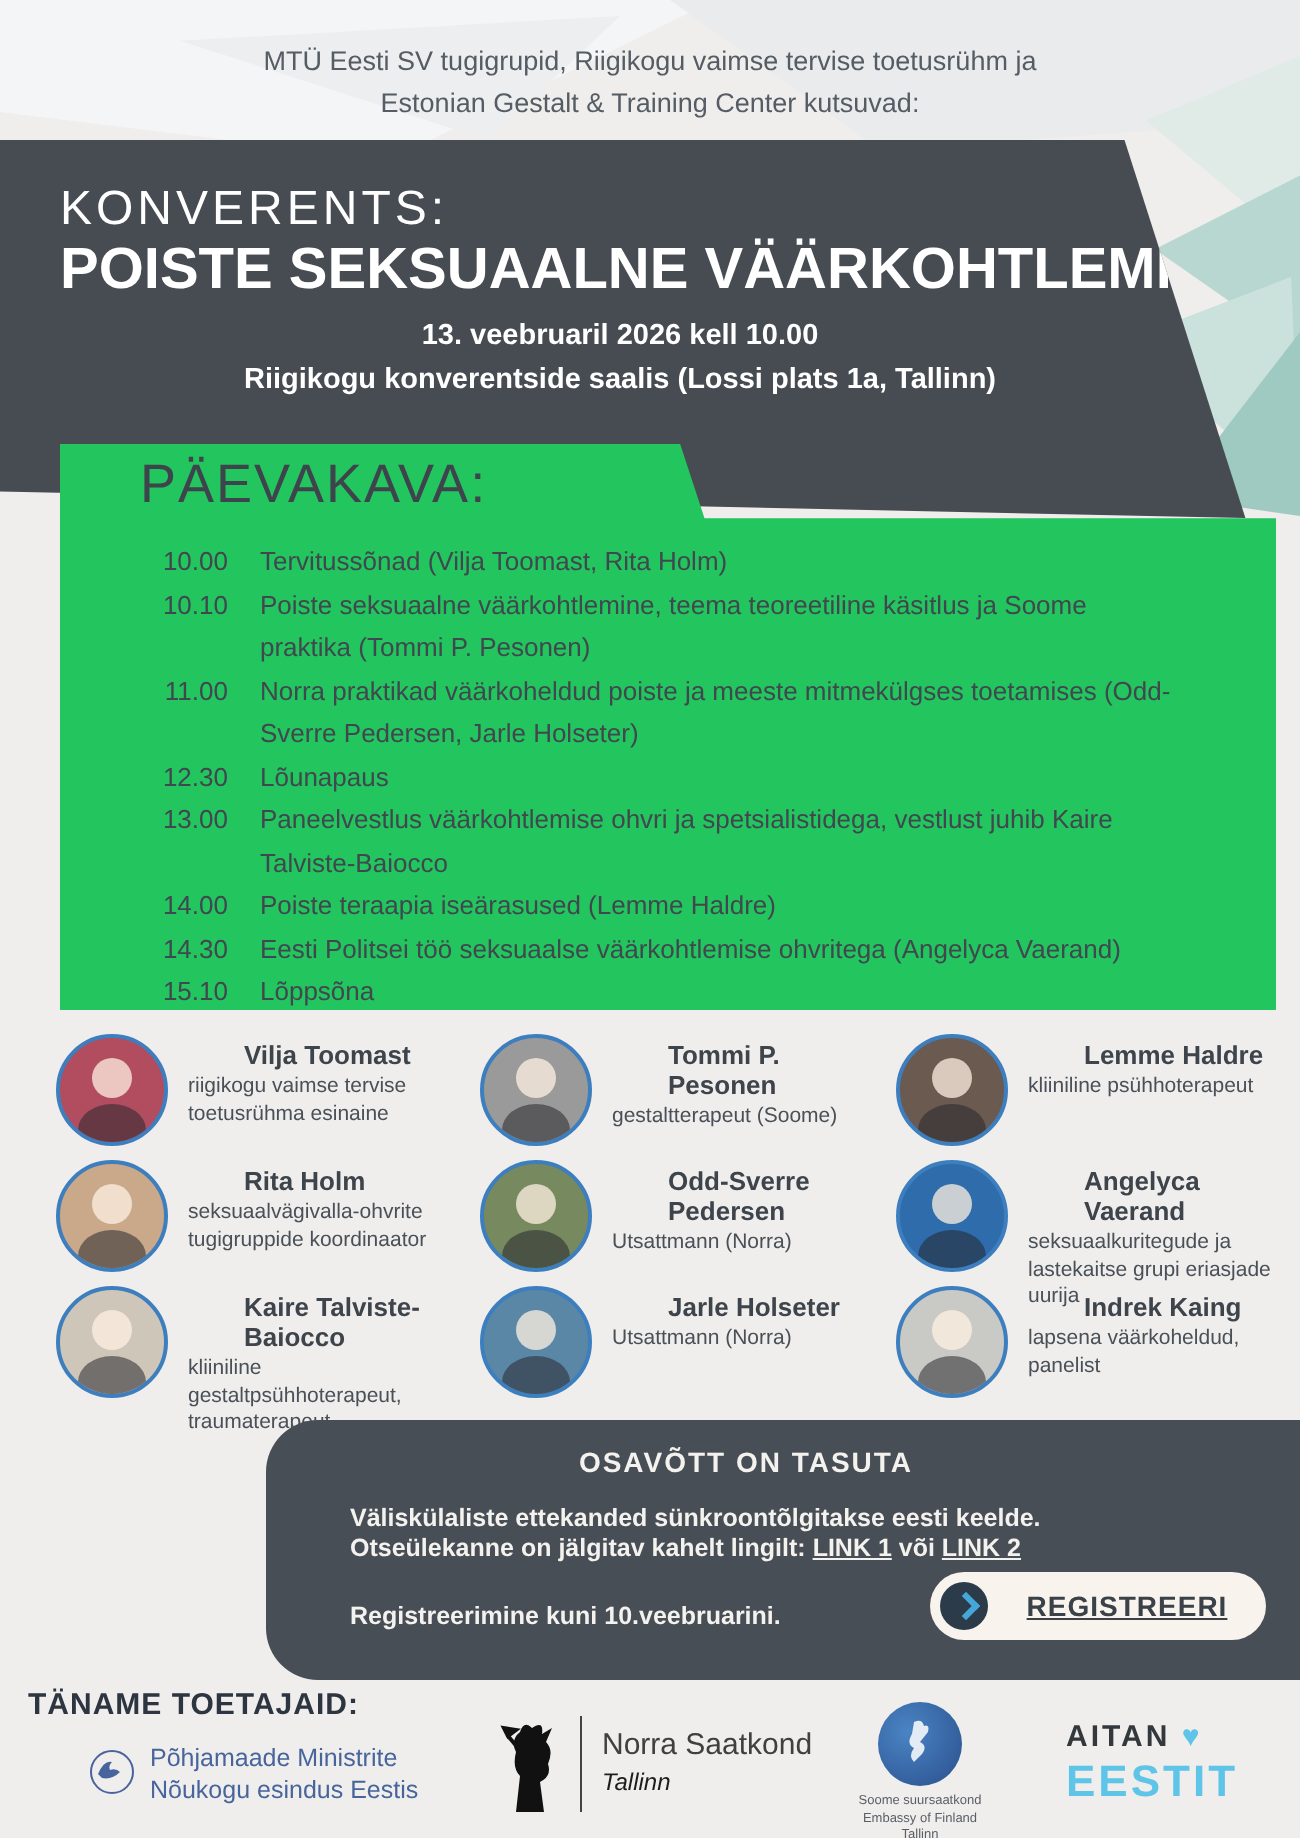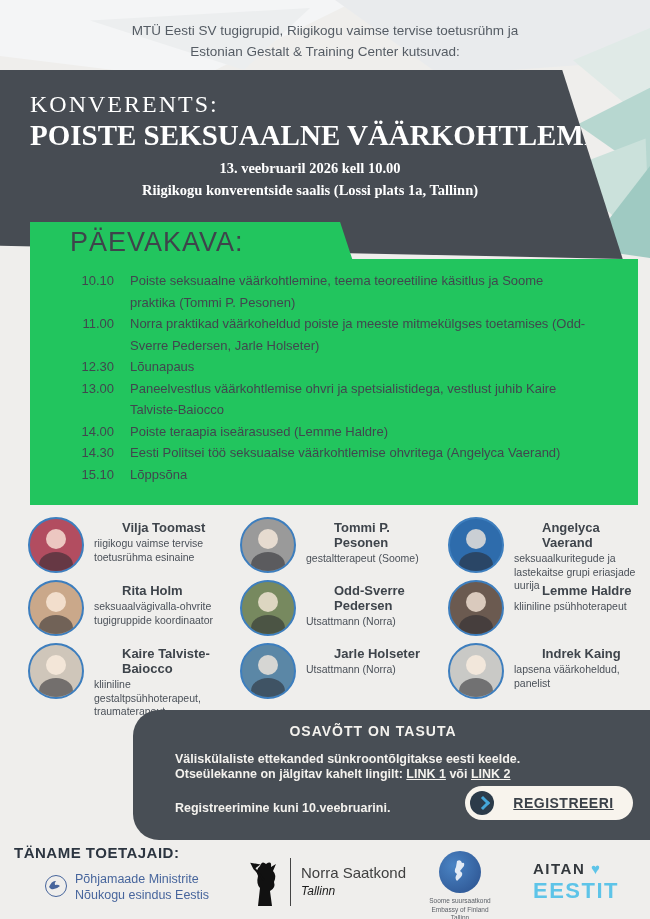--- a/index.html
+++ b/index.html
@@ -17,21 +17,21 @@
   .t2{left:0;top:0;width:110px;height:230px;background:#b7d7d0;clip-path:polygon(34% 42%,100% 26%,100% 64%);}
   .t3{left:0;top:0;width:110px;height:230px;background:#cbe1db;clip-path:polygon(20% 62%,96% 48%,100% 96%);}
   .t4{left:0;top:0;width:110px;height:230px;background:#9fcac2;clip-path:polygon(42% 96%,100% 60%,100% 100%);}
 
   
   .invite{left:0;top:20px;width:650px;text-align:center;color:#555c64;
           font-size:13.5px;font-weight:500;line-height:21px;z-index:2;}
 
   
   .banner{left:0;top:70px;width:650px;height:189px;background:#474c53;z-index:2;
-          clip-path:polygon(0 0,86.5% 0,95.8% 100%,0 93%);color:#fff;font-family:Liberation Serif, serif;}
+          clip-path:polygon(0 0,86.5% 0,95.8% 100%,0 93%);color:#fff;}
   .kicker{position:absolute;left:30px;top:21px;font-size:24px;font-weight:500;letter-spacing:2px;}
   .btitle{position:absolute;left:30px;top:49px;font-size:29px;font-weight:700;white-space:nowrap;letter-spacing:0px;}
   .bdate{position:absolute;left:0;top:90px;width:620px;text-align:center;font-size:14.5px;font-weight:700;}
   .bloc{position:absolute;left:0;top:112px;width:620px;text-align:center;font-size:14.5px;font-weight:700;}
 
   
   .card{left:30px;top:222px;width:608px;height:283px;background:#22c55e;z-index:3;
         clip-path:polygon(0 0,51% 0,53% 13.1%,100% 13.1%,100% 100%,0 100%);color:#41474e;}
   .ahead{position:absolute;left:40px;top:5px;font-size:27px;font-weight:500;letter-spacing:1px;color:#3e444b;}
   .alist{position:absolute;left:50px;top:48px;width:520px;}
@@ -109,20 +109,24 @@
     <div class="kicker">KONVERENTS:</div>
     <div class="btitle">POISTE SEKSUAALNE VÄÄRKOHTLEMINE</div>
     <div class="bdate">13. veebruaril 2026 kell 10.00</div>
     <div class="bloc">Riigikogu konverentside saalis (Lossi plats 1a, Tallinn)</div>
   </div>
 
   <div class="abs card">
     <div class="ahead">PÄEVAKAVA:</div>
     <div class="alist">
       <div class="arow">
+        <div class="atime">10.00</div>
+        <div class="atext">Tervitussõnad (Vilja Toomast, Rita Holm)</div>
+      </div>
+      <div class="arow">
         <div class="atime">10.10</div>
         <div class="atext">Poiste seksuaalne väärkohtlemine, teema teoreetiline käsitlus ja Soome praktika (Tommi P. Pesonen)</div>
       </div>
       <div class="arow">
         <div class="atime">11.00</div>
         <div class="atext">Norra praktikad väärkoheldud poiste ja meeste mitmekülgses toetamises (Odd-Sverre Pedersen, Jarle Holseter)</div>
       </div>
       <div class="arow">
         <div class="atime">12.30</div>
         <div class="atext">Lõunapaus</div>
@@ -218,41 +222,41 @@
             </svg>
         </div>
         <div>
           <div class="sname">Jarle Holseter</div>
           <div class="srole">Utsattmann (Norra)</div>
         </div>
       </div>
     </div>
     <div class="scol c3">
       <div class="speaker">
+        <div class="avatar" style="background: rgb(107, 90, 80);">
+          <svg width="52" height="52">
+              <circle cx="26" cy="20" r="10" fill="rgba(255,240,225,0.75)"></circle>
+              <ellipse cx="26" cy="46" rx="17" ry="13" fill="rgba(40,40,45,0.55)"></ellipse>
+            </svg>
+        </div>
+        <div>
+          <div class="sname">Lemme Haldre</div>
+          <div class="srole">kliiniline psühhoterapeut</div>
+        </div>
+      </div>
+      <div class="speaker">
         <div class="avatar" style="background: rgb(46, 108, 172);">
           <svg width="52" height="52">
               <circle cx="26" cy="20" r="10" fill="rgba(255,240,225,0.75)"></circle>
               <ellipse cx="26" cy="46" rx="17" ry="13" fill="rgba(40,40,45,0.55)"></ellipse>
             </svg>
         </div>
         <div>
           <div class="sname">Angelyca Vaerand</div>
           <div class="srole">seksuaalkuritegude ja lastekaitse grupi eriasjade uurija</div>
-        </div>
-      </div>
-      <div class="speaker">
-        <div class="avatar" style="background: rgb(107, 90, 80);">
-          <svg width="52" height="52">
-              <circle cx="26" cy="20" r="10" fill="rgba(255,240,225,0.75)"></circle>
-              <ellipse cx="26" cy="46" rx="17" ry="13" fill="rgba(40,40,45,0.55)"></ellipse>
-            </svg>
-        </div>
-        <div>
-          <div class="sname">Lemme Haldre</div>
-          <div class="srole">kliiniline psühhoterapeut</div>
         </div>
       </div>
       <div class="speaker">
         <div class="avatar" style="background: rgb(201, 201, 198);">
           <svg width="52" height="52">
               <circle cx="26" cy="20" r="10" fill="rgba(255,240,225,0.75)"></circle>
               <ellipse cx="26" cy="46" rx="17" ry="13" fill="rgba(40,40,45,0.55)"></ellipse>
             </svg>
         </div>
         <div>

